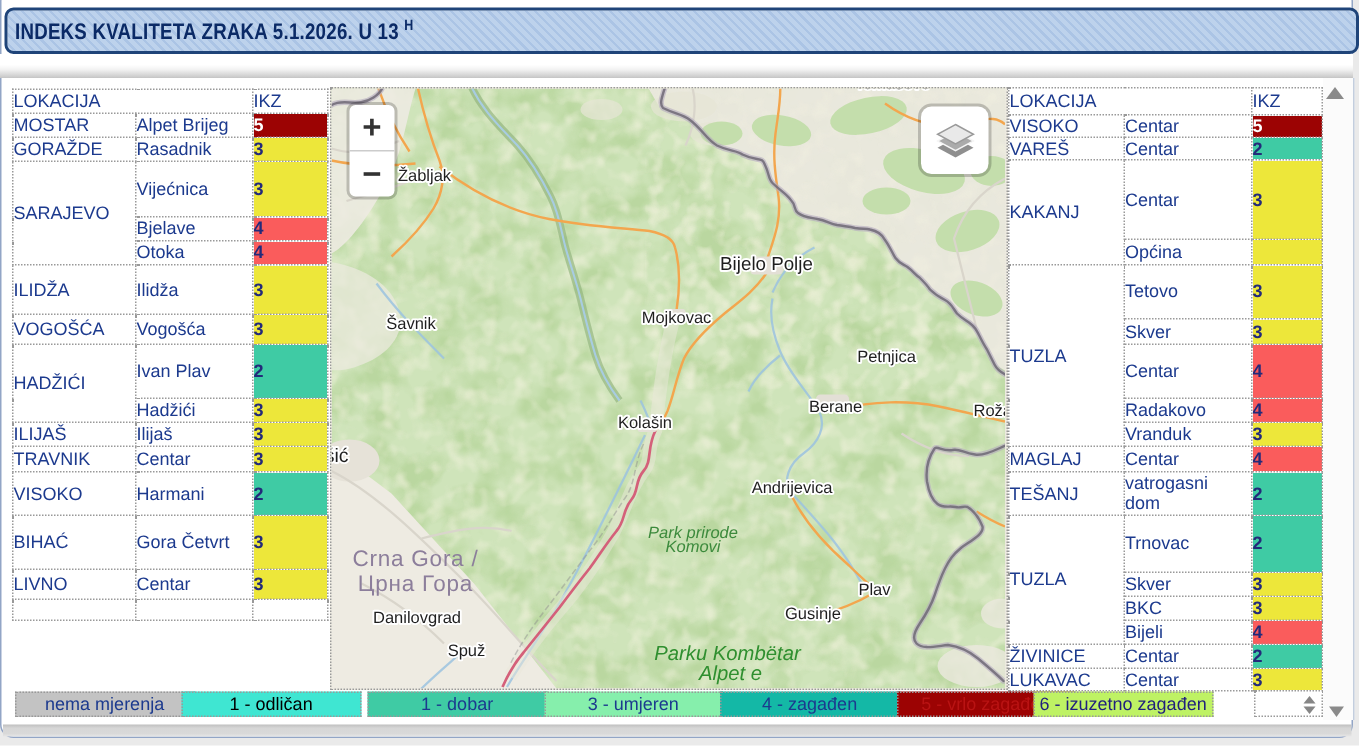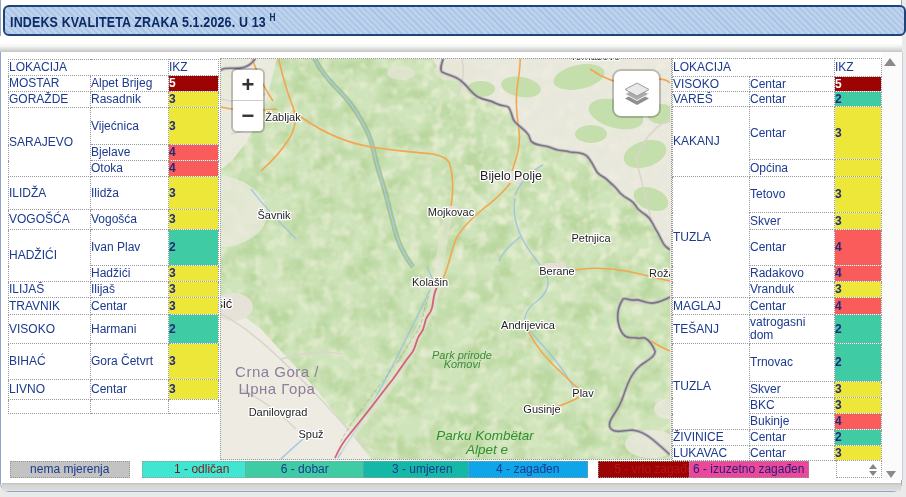--- a/index.html
+++ b/index.html
@@ -336,43 +336,43 @@
       </tr>
 <tr style="height:16px">
         <td>Skver</td>
         <td style="background:#ede73a;color:#232a7a;font-weight:bold">3</td>
       </tr>
 <tr style="height:16px">
         <td>BKC</td>
         <td style="background:#ede73a;color:#232a7a;font-weight:bold">3</td>
       </tr>
 <tr style="height:16px">
-        <td>Bukinje</td>
+        <td>Bijeli</td>
         <td style="background:#fa5c5c;color:#232a7a;font-weight:bold">4</td>
       </tr>
 <tr style="height:16px">
         <td>ŽIVINICE</td>
         <td>Centar</td>
         <td style="background:#3fcba4;color:#232a7a;font-weight:bold">2</td>
       </tr>
 <tr style="height:15px">
         <td>LUKAVAC</td>
         <td>Centar</td>
         <td style="background:#ede73a;color:#232a7a;font-weight:bold">3</td>
       </tr>
 </tbody>
   </table>
 
 <div class="lg" style="left:10.0px;width:117.5px;background:#c3c3c3;color:#1c3a8e">nema mjerenja</div>
-<div class="lg" style="left:142px;width:117.5px;background:#3fe6d2;color:#7f1d1d">1 - odličan</div>
-<div class="lg" style="left:245.0px;width:117.5px;background:#3fcba4;color:#1c3a8e">6 - dobar</div>
-<div class="lg" style="left:362.5px;width:117.5px;background:#14b8a6;color:#1c3a8e">3 - umjeren</div>
-<div class="lg" style="left:468px;width:117.5px;background:#0ea5e9;color:#1c3a8e">4 - zagađen</div>
+<div class="lg" style="left:121px;width:117.5px;background:#3fe6d2;color:#000000">1 - odličan</div>
+<div class="lg" style="left:245.0px;width:117.5px;background:#3fcba4;color:#1c3a8e">1 - dobar</div>
+<div class="lg" style="left:362.5px;width:117.5px;background:#86efac;color:#1c3a8e">3 - umjeren</div>
+<div class="lg" style="left:480.0px;width:117.5px;background:#14b8a6;color:#1c3a8e">4 - zagađen</div>
 <div class="lg" style="left:597.5px;width:117.5px;background:#9c0303;color:#b91313">5 - vrlo zagađen</div>
-<div class="lg" style="left:689px;width:117.5px;background:#ec4899;color:#201f7d">6 - izuzetno zagađen</div>
+<div class="lg" style="left:689px;width:117.5px;background:#bef264;color:#201f7d">6 - izuzetno zagađen</div>
 <div id="spincell">
   <div class="tri" style="left:32px;top:3px;border-left:4.5px solid transparent;border-right:4.5px solid transparent;border-bottom:5.5px solid #868686;"></div>
   <div class="tri" style="left:32px;top:9.5px;border-left:4.5px solid transparent;border-right:4.5px solid transparent;border-top:5.5px solid #868686;"></div>
 </div>
 
 <div id="sb-track"></div>
 <div class="tri" style="left:884px;top:58px;border-left:6.5px solid transparent;border-right:6.5px solid transparent;border-bottom:8px solid #8a8a8a;"></div>
 <div class="tri" style="left:885.5px;top:470.5px;border-left:5.5px solid transparent;border-right:5.5px solid transparent;border-top:7px solid #8a8a8a;"></div>
 <div id="botband"></div>
 

